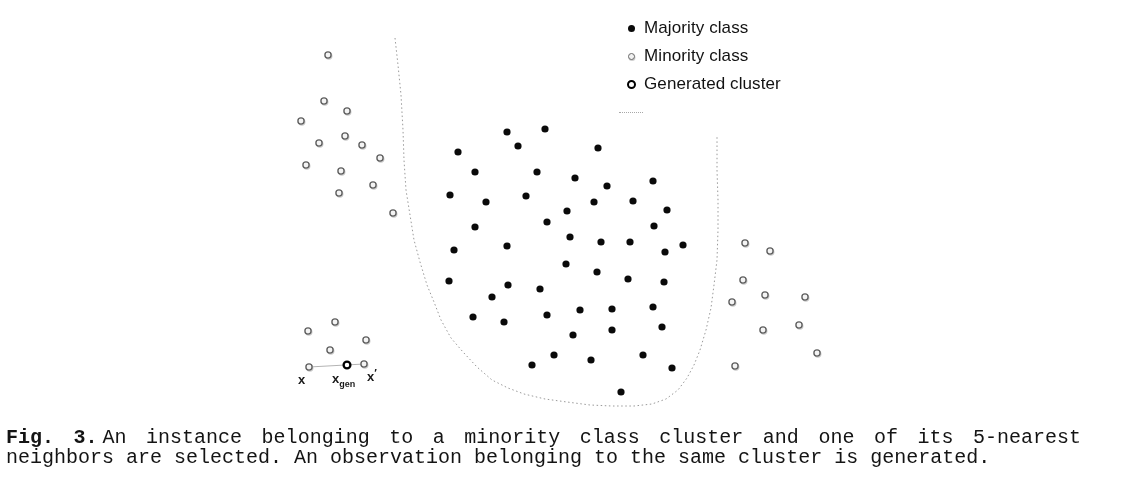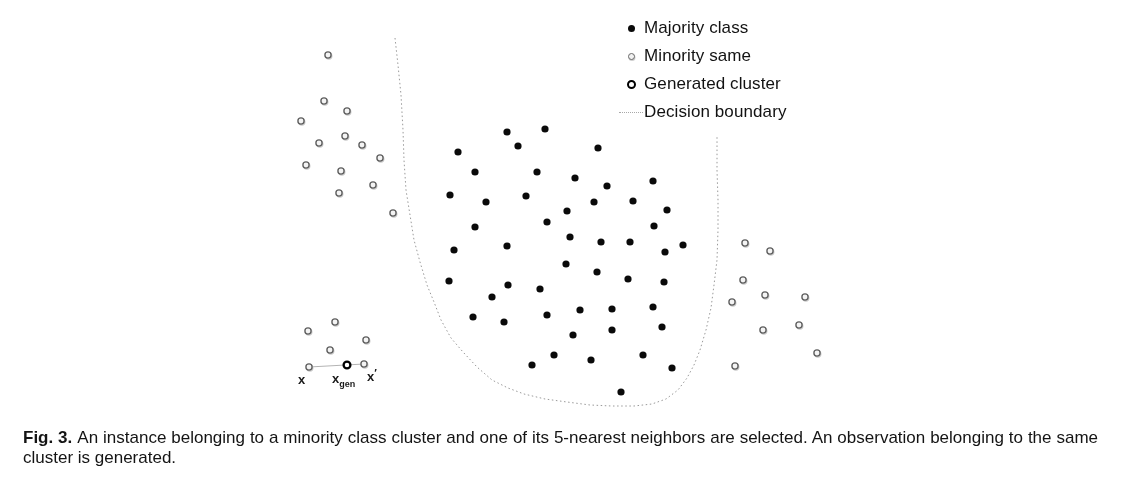--- a/index.html
+++ b/index.html
@@ -9,22 +9,22 @@
   .legend{position:absolute;left:618px;top:14px;display:flex;flex-direction:column;}
   .legend-row{display:flex;align-items:center;height:28px;}
   .legend-marker-box{width:26px;display:flex;justify-content:center;align-items:center;flex:0 0 26px;}
   .legend-label{font-size:17px;color:#121212;letter-spacing:0.1px;}
   .marker-filled-dot{width:7px;height:7px;background:#0a0a0a;border-radius:50%;display:inline-block;}
   .marker-open-circle{width:5px;height:5px;border:1.4px solid #6a6a6a;background:#f2f2f2;
         border-radius:50%;display:inline-block;box-shadow:0.5px 1px 0 #cfcfcf;}
   .marker-bold-open-circle{width:5px;height:5px;border:2.1px solid #000;background:#fff;
         border-radius:50%;display:inline-block;}
   .marker-dotted-line{width:24px;height:0;border-top:1.7px dotted #a8a8a8;display:inline-block;}
-  .caption{position:absolute;left:23px;top:428px;width:1075px;
-        font-family:Liberation Sans, sans-serif;font-size:17px;line-height:19.5px;
+  .caption{position:absolute;left:6px;top:428px;width:1075px;
+        font-family:Liberation Mono, monospace;font-size:20px;line-height:19.5px;
         color:#141414;text-align:justify;}
   .caption-label{font-weight:bold;padding-right:5px;}
 </style>
 </head>
 <body>
 
 <div class="page">
 
   <svg class="plot-svg" width="1121" height="420" viewBox="0 0 1121 420">
       <path d="M395,38 L398,65 L401,95 L403,130 L404,160 L406,190 L410,215 L414,240 L420,262 L427,285 L434,302 L441,320 L451,338 L463,352 L477,367 L492,380 L508,388 L524,394 L545,399 L567,402 L590,405 L612,406 L634,406 L652,404 L666,399 L678,390 L687,378 L694,365 L700,350 L706,330 L711,308 L714,285 L717,260 L718,230 L718,200 L717,170 L717,135" fill="none" stroke="#9a9a9a" stroke-width="1" stroke-dasharray="1.5 2.6"></path>
@@ -147,33 +147,32 @@
     <div class="legend-row">
       <span class="legend-marker-box">
           <span class="marker-filled-dot"></span>
         </span>
       <span class="legend-label">Majority class</span>
     </div>
     <div class="legend-row">
       <span class="legend-marker-box">
           <span class="marker-open-circle"></span>
         </span>
-      <span class="legend-label">Minority same</span>
+      <span class="legend-label">Minority class</span>
     </div>
     <div class="legend-row">
       <span class="legend-marker-box">
           <span class="marker-bold-open-circle"></span>
         </span>
       <span class="legend-label">Generated cluster</span>
     </div>
     <div class="legend-row">
       <span class="legend-marker-box">
           <span class="marker-dotted-line"></span>
         </span>
-      <span class="legend-label">Decision boundary</span>
     </div>
   </div>
 
   <div class="caption">
     <span class="caption-label">Fig. 3.</span><span>An instance belonging to a minority class cluster and one of its 5-nearest neighbors are selected. An observation belonging to the same cluster is generated.</span>
   </div>
 
 </div>
 
 </body></html>

